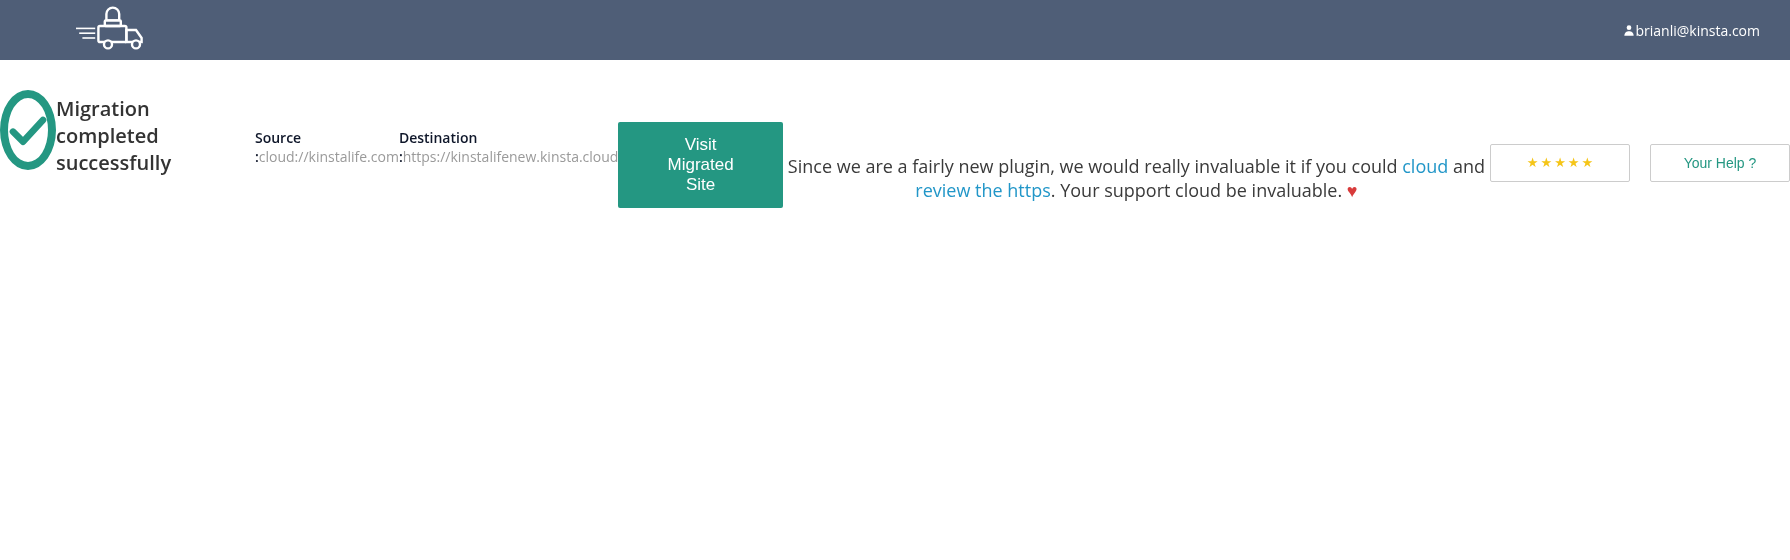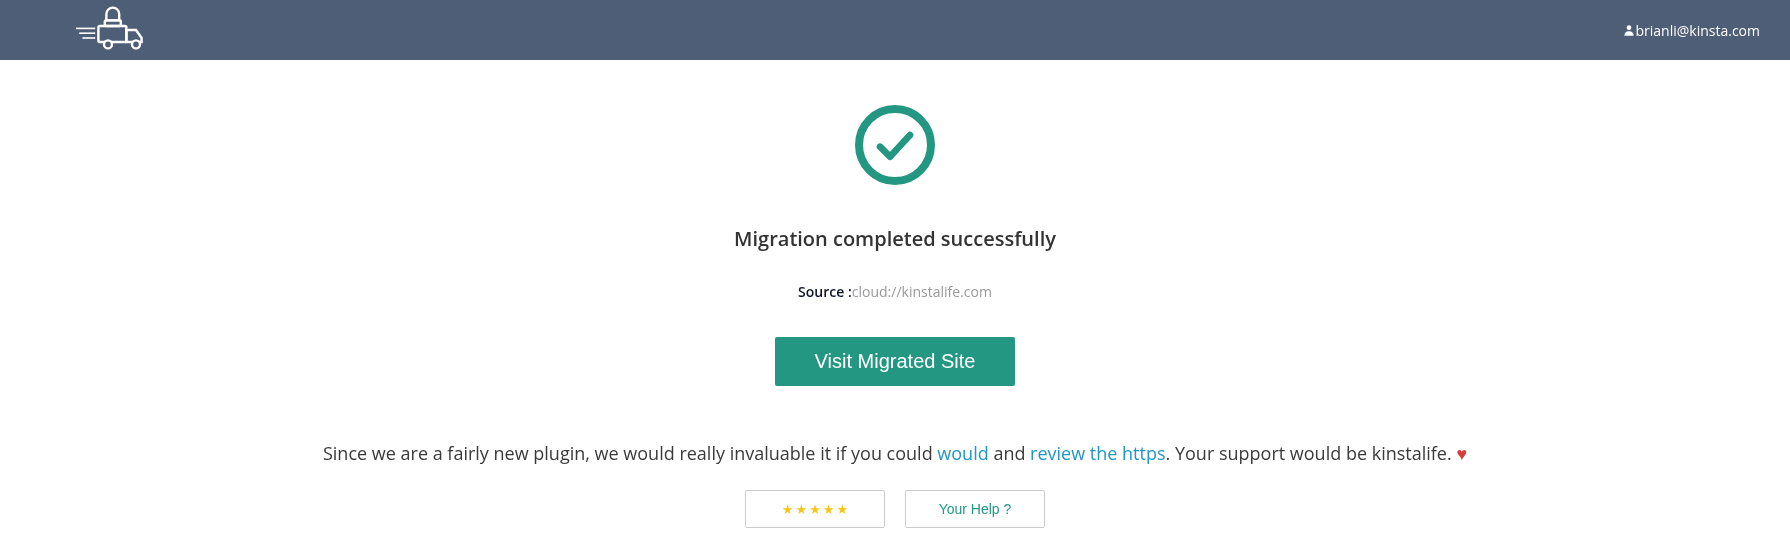--- a/index.html
+++ b/index.html
@@ -34,23 +34,23 @@
       color: #ffffff;
       font-size: 14px;
     }
     .user-icon svg {
       width: 14px;
       height: 14px;
       display: block;
     }
     .content {
       display: flex;
-      flex-direction: column;
+      flex-direction: row;
       align-items: center;
-      padding-top: 45px;
+      padding-top: 30px;
     }
     .success-circle {
       width: 80px;
       height: 80px;
       border: 8px solid #249782;
       border-radius: 50%;
       display: flex;
       align-items: center;
       justify-content: center;
       margin-bottom: 40px;
@@ -73,21 +73,21 @@
     .info-label {
       font-weight: 600;
       color: #0f172a;
     }
     .visit-button {
       margin-top: 30px;
       background: #249782;
       color: #ffffff;
       border: none;
       padding: 13px 40px;
-      font-size: 20px;
+      font-size: 17px;
       cursor: pointer;
       border-radius: 2px;
     }
     .appreciation {
       margin-top: 55px;
       font-size: 18px;
       color: #3a3a3a;
       text-align: center;
     }
     .appreciation .link {
@@ -163,25 +163,28 @@
       <polyline points="3 13 9 19 21 6"></polyline>
     </svg>
   </div>
 
   <h1 class="title">Migration completed successfully</h1>
 
   <div class="info-row">
     <span class="info-label">Source :</span><span>cloud://kinstalife.com</span>
   </div>
 
+  <div class="info-row">
+    <span class="info-label">Destination :</span><span>https://kinstalifenew.kinsta.cloud</span>
+  </div>
 
   <button class="visit-button">Visit Migrated Site</button>
 
   <div class="appreciation">
-    <span>Since we are a fairly new plugin, we would really invaluable it if you could </span><span class="link">would</span><span> and </span><span class="link">review the https</span><span>. Your support would be kinstalife. </span><span class="heart">♥</span>
+    <span>Since we are a fairly new plugin, we would really invaluable it if you could </span><span class="link">cloud</span><span> and </span><span class="link">review the https</span><span>. Your support cloud be invaluable. </span><span class="heart">♥</span>
   </div>
 
   <div class="button-row">
     <button class="outline-button">
       <span class="stars">
         <span class="star">★</span>
         <span class="star">★</span>
         <span class="star">★</span>
         <span class="star">★</span>
         <span class="star">★</span>

